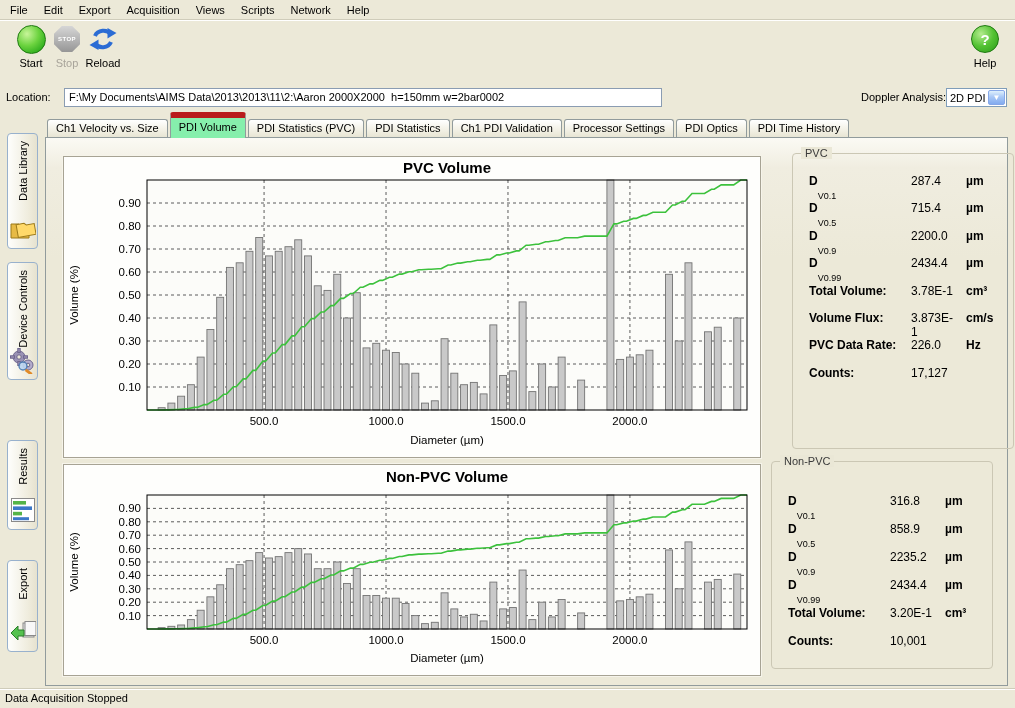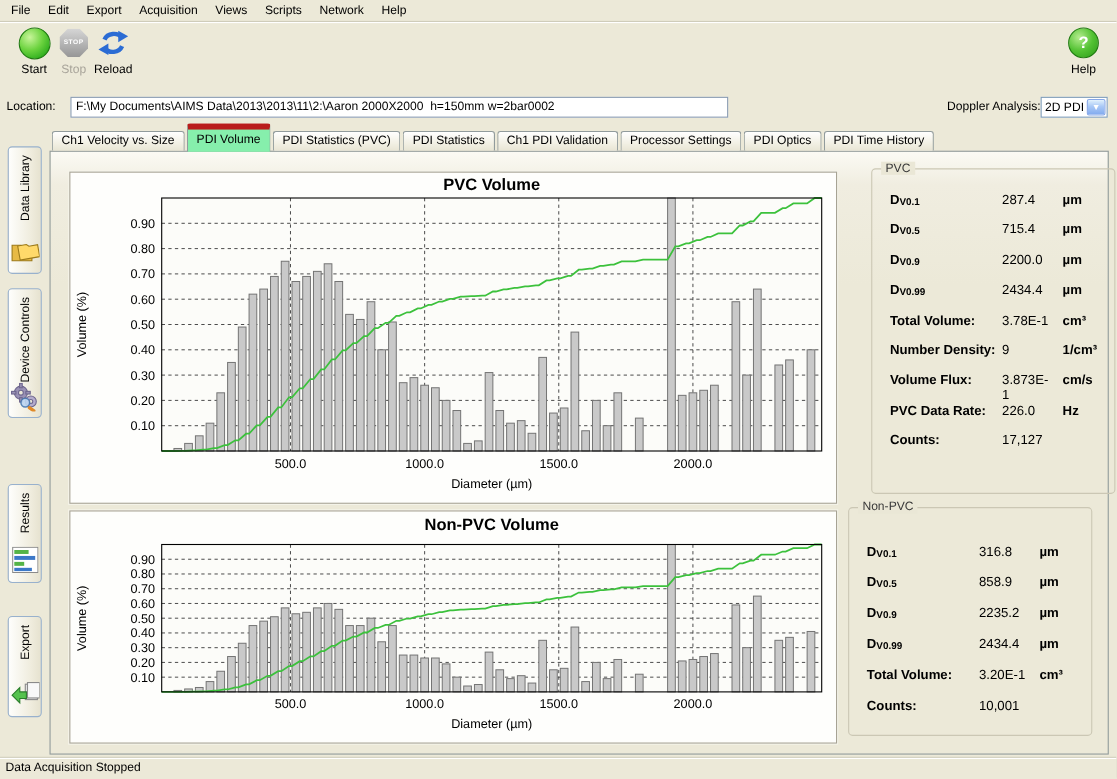--- a/index.html
+++ b/index.html
@@ -54,21 +54,21 @@
   #tabpage{position:absolute;left:0;top:22px;right:0;bottom:0;border:1px solid #919b9c;
     background:linear-gradient(#fbfaf4,#f0ede0 30px,#ece9d8 120px);}
   
   .chart-box{position:absolute;background:#fefefc;border:1px solid #a7a394;box-shadow:0 0 0 1px #f6f4ea;}
   
   .groupbox{position:absolute;border:1px solid #cbc7b4;border-radius:4px;box-sizing:border-box;}
   .groupbox .caption{position:absolute;top:-7px;left:8px;background:#eae7d6;padding:0 4px;color:#3a3a3a;}
   .stat-rows{position:absolute;left:0;right:0;}
   .stat-row{display:flex;align-items:baseline;padding:0 10px 0 16px;}
   .stat-label{flex:0 0 102px;font-weight:bold;font-size:12px;}
-  .lbl-sub{font-size:9px;position:relative;top:1px;font-weight:bold;}
+  .lbl-sub{font-size:9px;position:relative;top:14px;font-weight:normal;}
   .stat-value{flex:1;font-size:12px;}
   .stat-unit{flex:0 0 48px;padding-left:11px;font-weight:bold;font-size:12px;box-sizing:border-box;}
   
   #statusbar{position:absolute;left:0;bottom:0;width:100%;height:19px;background:#ece9d8;
     border-top:1px solid #fff;box-shadow:0 -1px 0 #cfccba;padding:2px 5px;box-sizing:border-box;}
   svg text{font-family:"Liberation Sans",sans-serif;}
 </style>
 </head>
 <body>
 
@@ -401,25 +401,20 @@
     <span class="stat-value">2434.4</span>
     <span class="stat-unit">µm</span>
   </div>
 
   <div class="stat-row" style="height: 27.4px;">
     <span class="stat-label"><span class="lbl-main">Total Volume:</span></span>
     <span class="stat-value">3.78E-1</span>
     <span class="stat-unit">cm³</span>
   </div>
 
-  <div class="stat-row" style="height: 27.4px;">
-    <span class="stat-label"><span class="lbl-main">Number Density:</span></span>
-    <span class="stat-value">9</span>
-    <span class="stat-unit">1/cm³</span>
-  </div>
 
 
   <div class="stat-row" style="height: 27.4px;">
     <span class="stat-label"><span class="lbl-main">Volume Flux:</span></span>
     <span class="stat-value">3.873E-1</span>
     <span class="stat-unit">cm/s</span>
   </div>
 
   <div class="stat-row" style="height: 27.4px;">
     <span class="stat-label"><span class="lbl-main">PVC Data Rate:</span></span>

